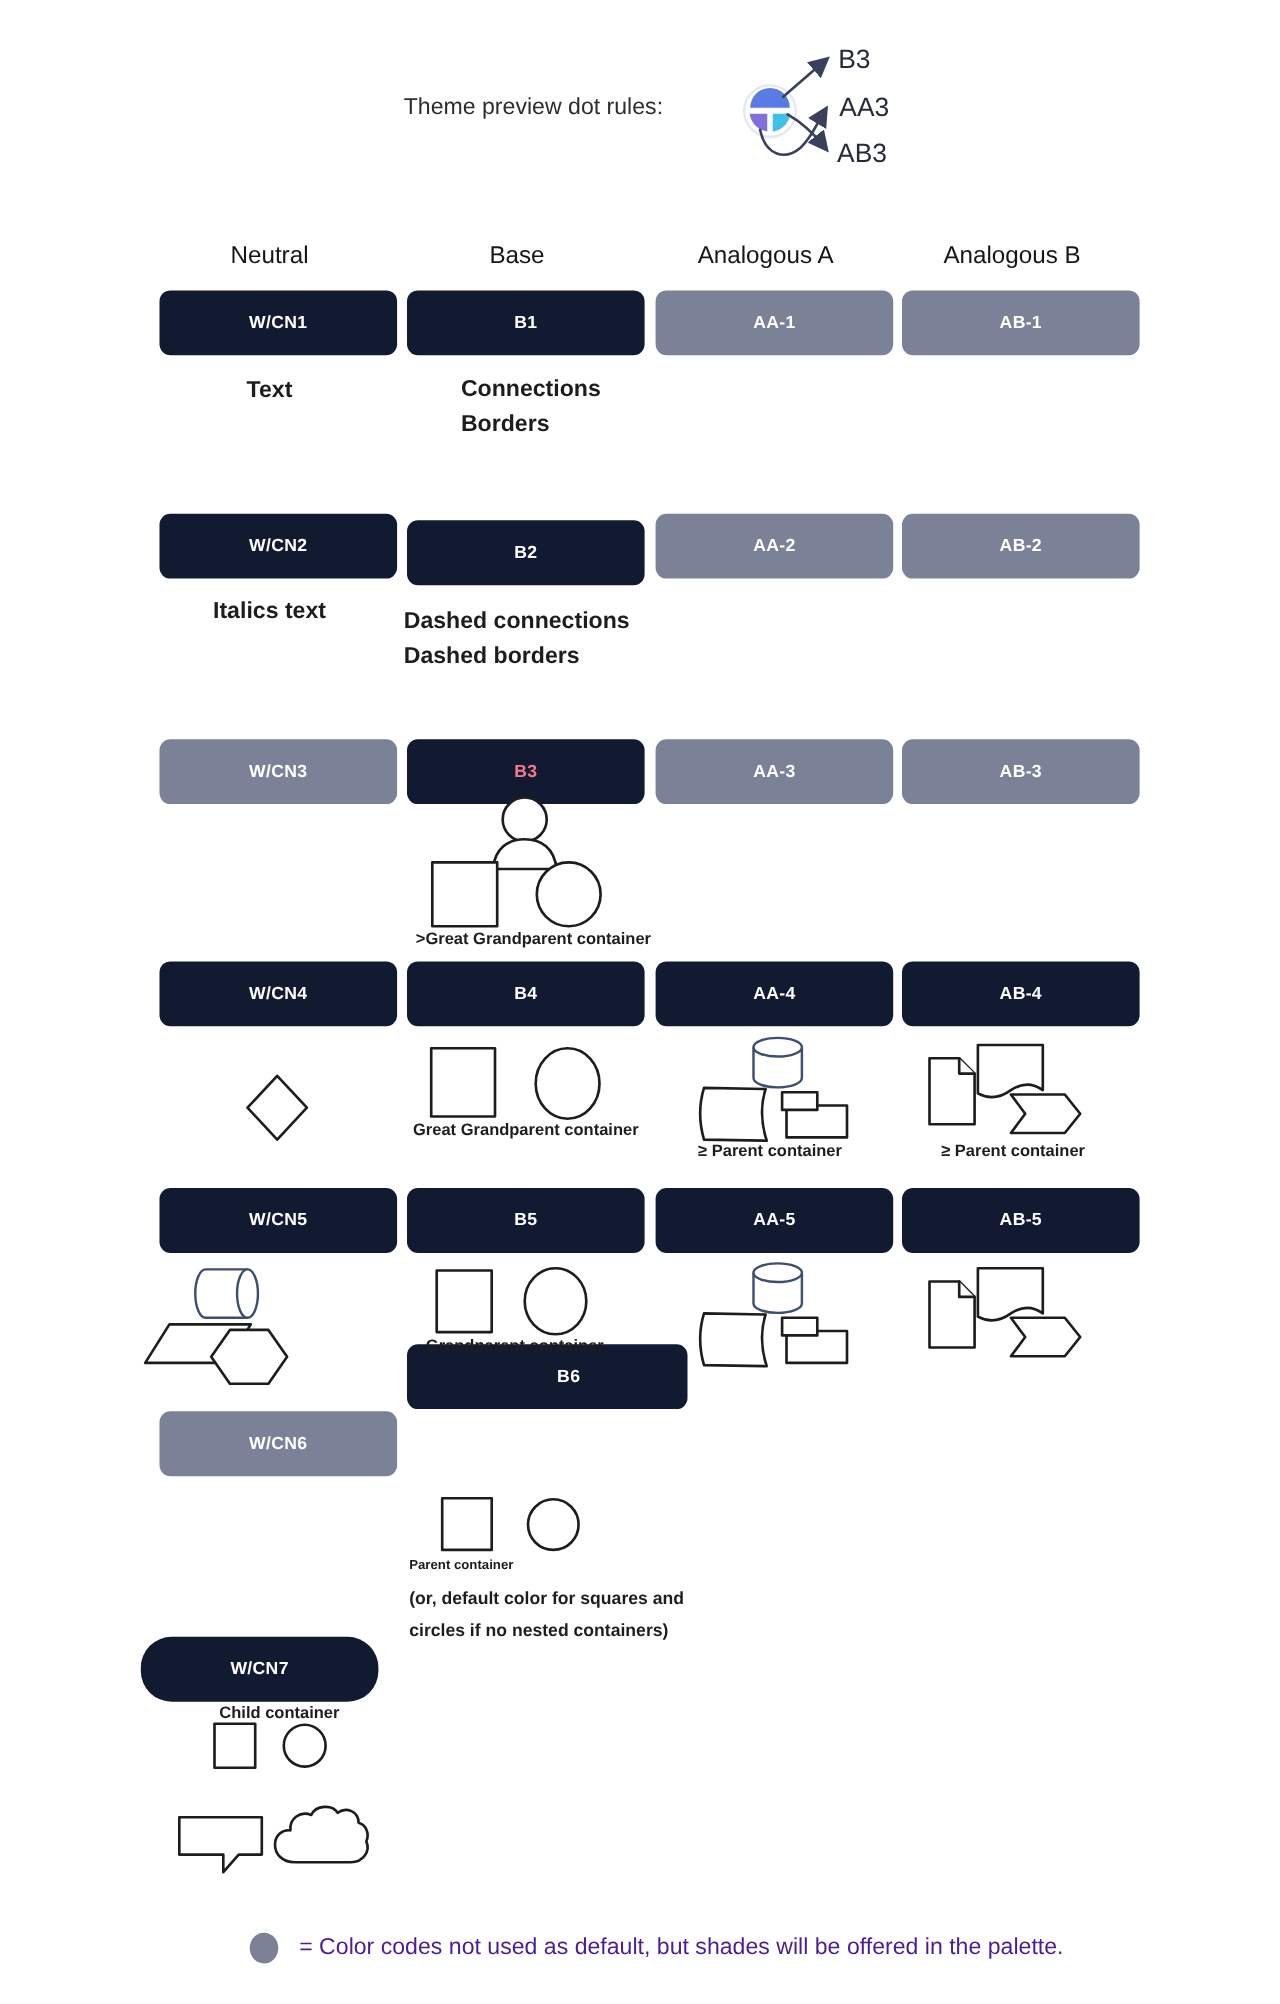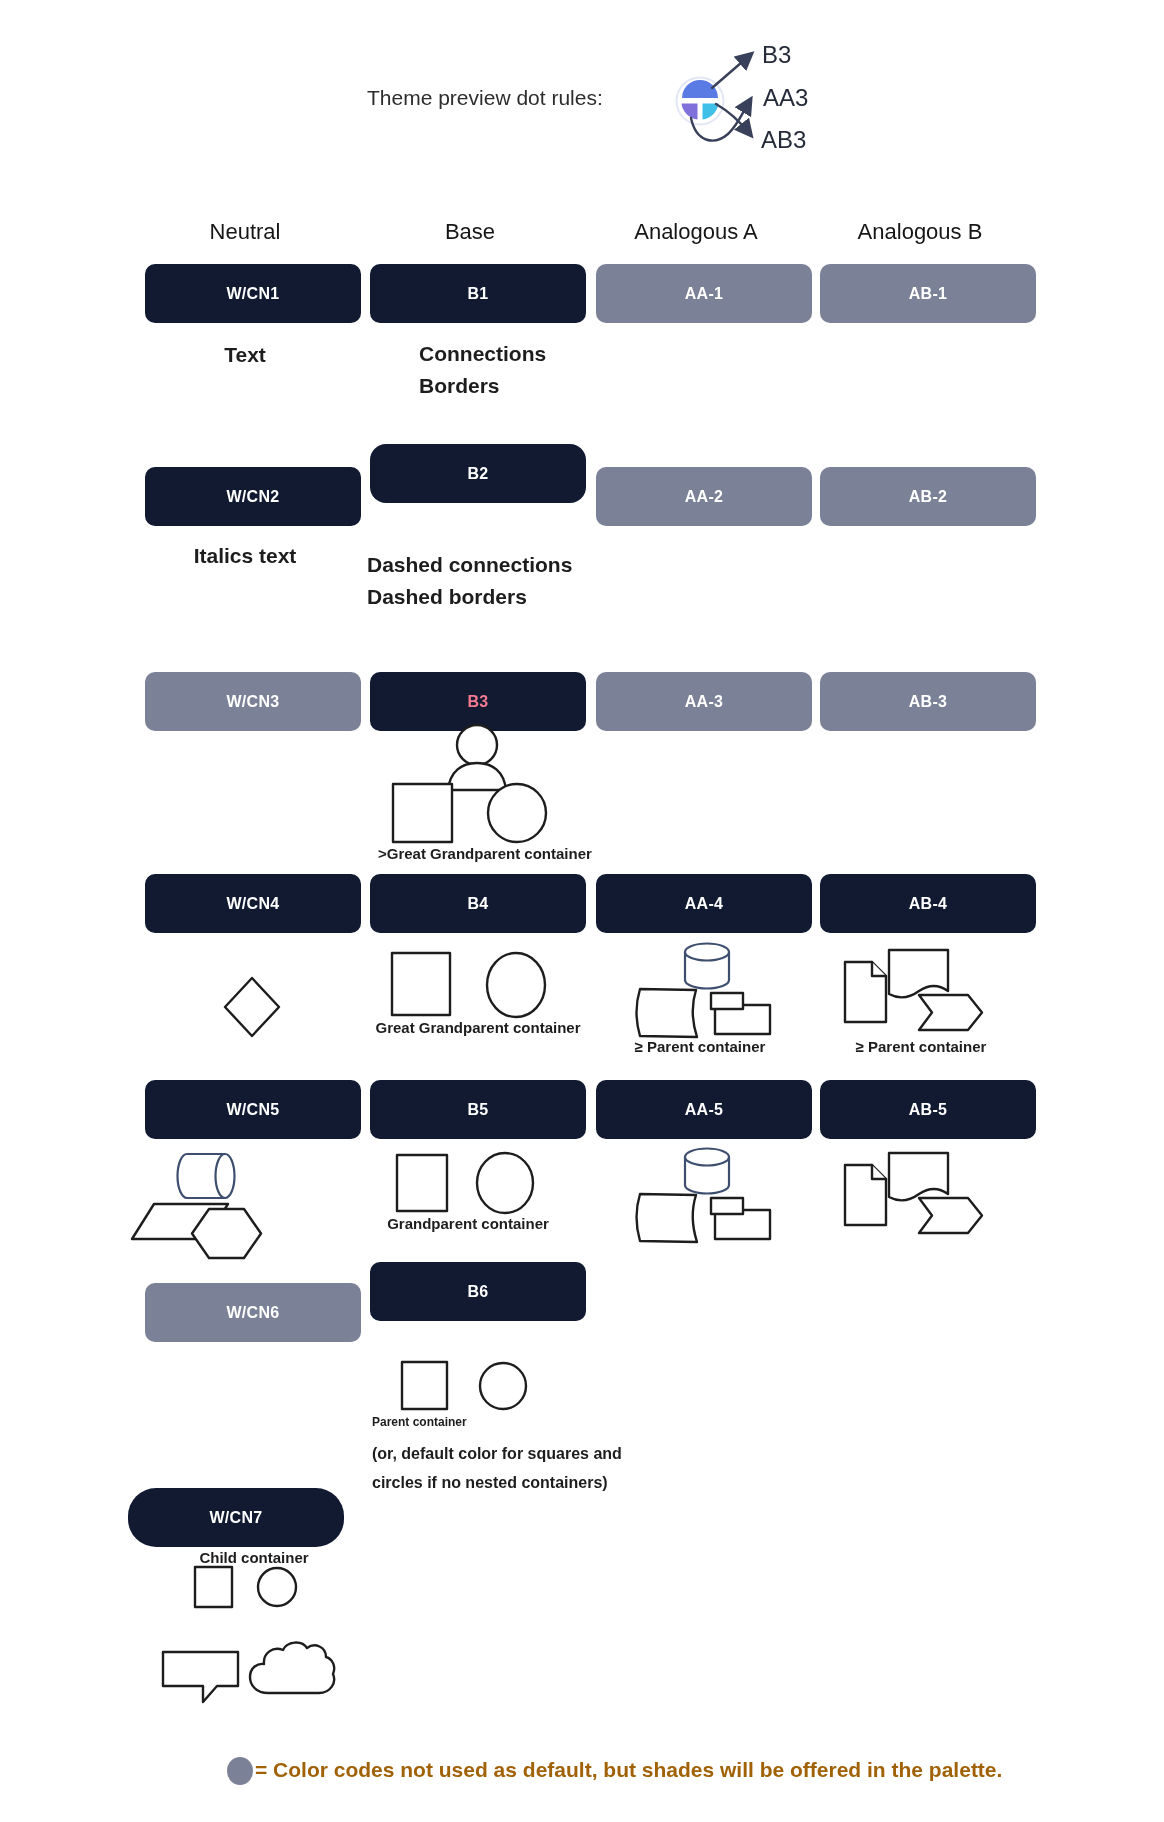--- a/index.html
+++ b/index.html
@@ -27,22 +27,22 @@
   svg.cluster{position:absolute;overflow:visible;}
   .shape{fill:#fff;stroke:var(--ink);stroke-width:2.4;stroke-linejoin:round;stroke-linecap:round;}
   .cylshape{fill:#fff;stroke:var(--cyl);stroke-width:2.2;}
   .seg-blue{fill:var(--dot-blue,#5a7ae4);}
   .seg-purple{fill:var(--dot-purple,#8070dc);}
   .seg-cyan{fill:var(--dot-cyan,#3fc0e9);}
   .arrow{stroke:var(--arrow);stroke-width:2.4;fill:none;stroke-linecap:round;}
   .arrowhead{fill:var(--arrow);}
   .legend-dot{position:absolute;left:227px;top:1757px;width:26px;height:28px;
     border-radius:50%;background:var(--gray);}
-  #legend-text{position:absolute;left:255px;top:1758px;font-size:21px;font-weight:700;
-    color:#a16207;white-space:nowrap;}
+  #legend-text{position:absolute;left:272px;top:1758px;font-size:21px;font-weight:400;
+    color:#4c1d95;white-space:nowrap;}
 </style>
 </head>
 <body>
 
 <div id="canvas">
 
   <div id="title">Theme preview dot rules:</div>
 
   <svg class="cluster" style="left:652px;top:28px" width="126" height="124" viewBox="652 28 126 124">
     <defs>
@@ -66,25 +66,25 @@
       <div class="col-header" style="left: 245px;">Neutral</div>
       <div class="chip dark" style="left: 145px; top: 264px;">W/CN1</div>
       <div class="chip dark" style="left: 145px; top: 467px;">W/CN2</div>
       <div class="chip gray" style="left: 145px; top: 672px;">W/CN3</div>
       <div class="chip dark" style="left: 145px; top: 874px;">W/CN4</div>
       <div class="chip dark" style="left: 145px; top: 1080px;">W/CN5</div>
       <div class="chip gray" style="left: 145px; top: 1283px;">W/CN6</div>
       <div class="chip dark" style="left: 128px; top: 1488px; border-radius: 28px;">W/CN7</div>
       <div class="col-header" style="left: 470px;">Base</div>
       <div class="chip dark" style="left: 370px; top: 264px;">B1</div>
-      <div class="chip dark" style="left: 370px; top: 444px; border-radius: 16px;">B2</div>
+      <div class="chip dark" style="left: 370px; top: 473px;">B2</div>
       <div class="chip dark accent" style="left: 370px; top: 672px;">B3</div>
       <div class="chip dark" style="left: 370px; top: 874px;">B4</div>
       <div class="chip dark" style="left: 370px; top: 1080px;">B5</div>
-      <div class="chip dark" style="left: 370px; top: 1262px;">B6</div>
+      <div class="chip dark" style="left: 370px; top: 1222px; padding-left: 39px;">B6</div>
       <div class="col-header" style="left: 696px;">Analogous A</div>
       <div class="chip gray" style="left: 596px; top: 264px;">AA-1</div>
       <div class="chip gray" style="left: 596px; top: 467px;">AA-2</div>
       <div class="chip gray" style="left: 596px; top: 672px;">AA-3</div>
       <div class="chip dark" style="left: 596px; top: 874px;">AA-4</div>
       <div class="chip dark" style="left: 596px; top: 1080px;">AA-5</div>
       <div class="col-header" style="left: 920px;">Analogous B</div>
       <div class="chip gray" style="left: 820px; top: 264px;">AB-1</div>
       <div class="chip gray" style="left: 820px; top: 467px;">AB-2</div>
       <div class="chip gray" style="left: 820px; top: 672px;">AB-3</div>

